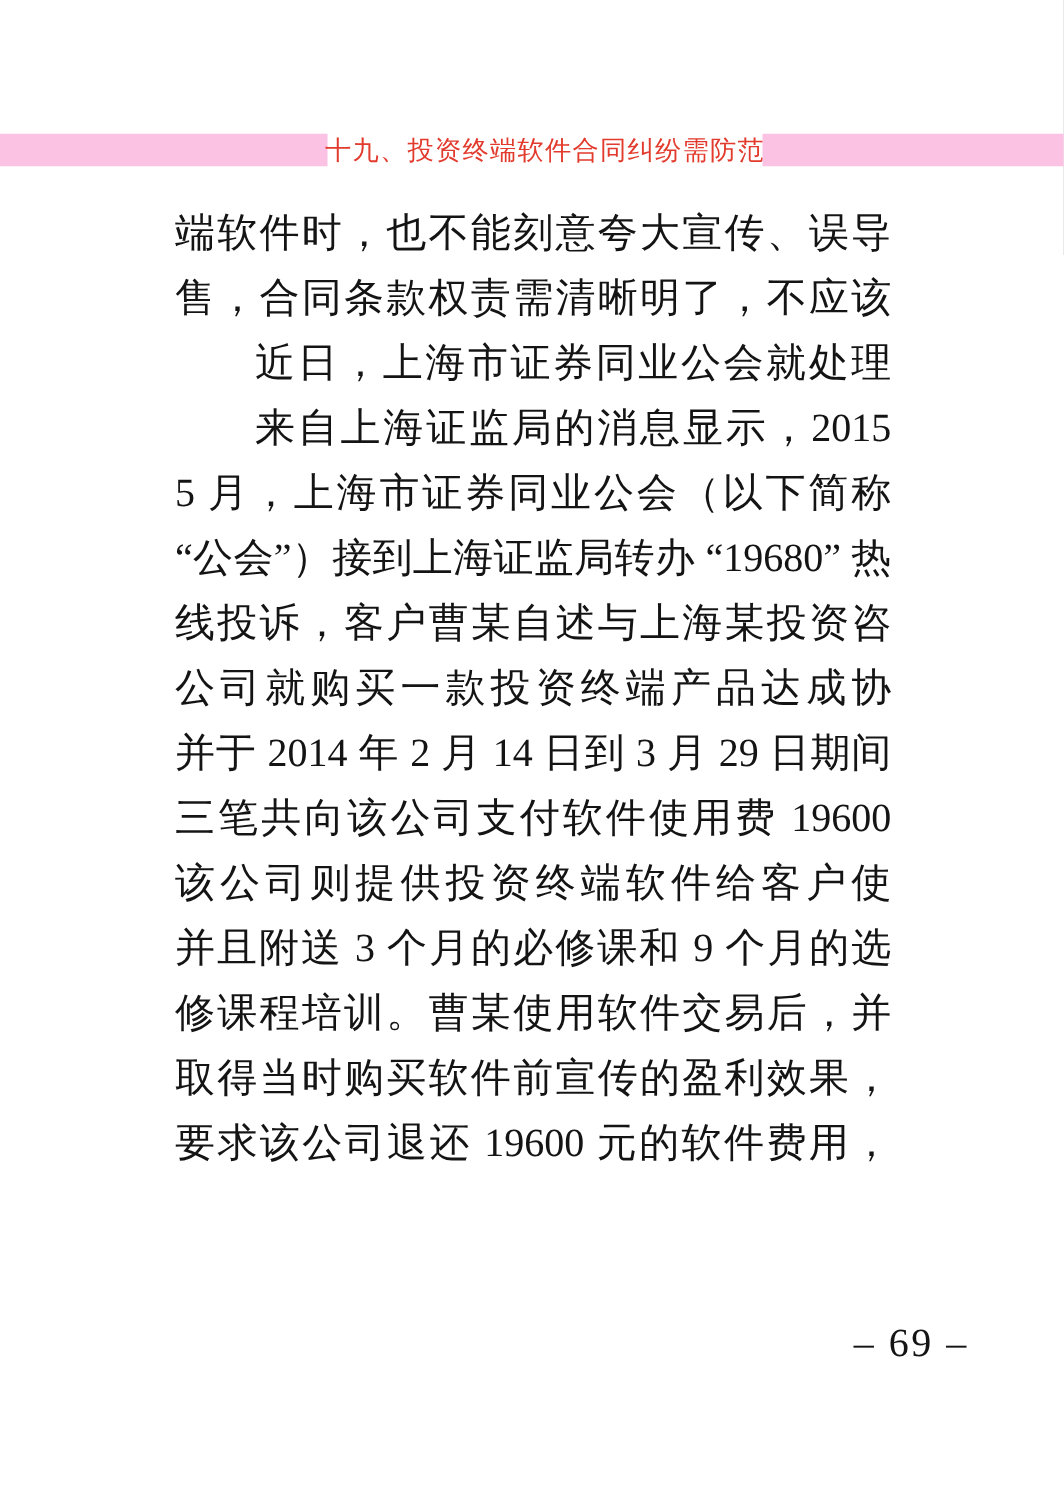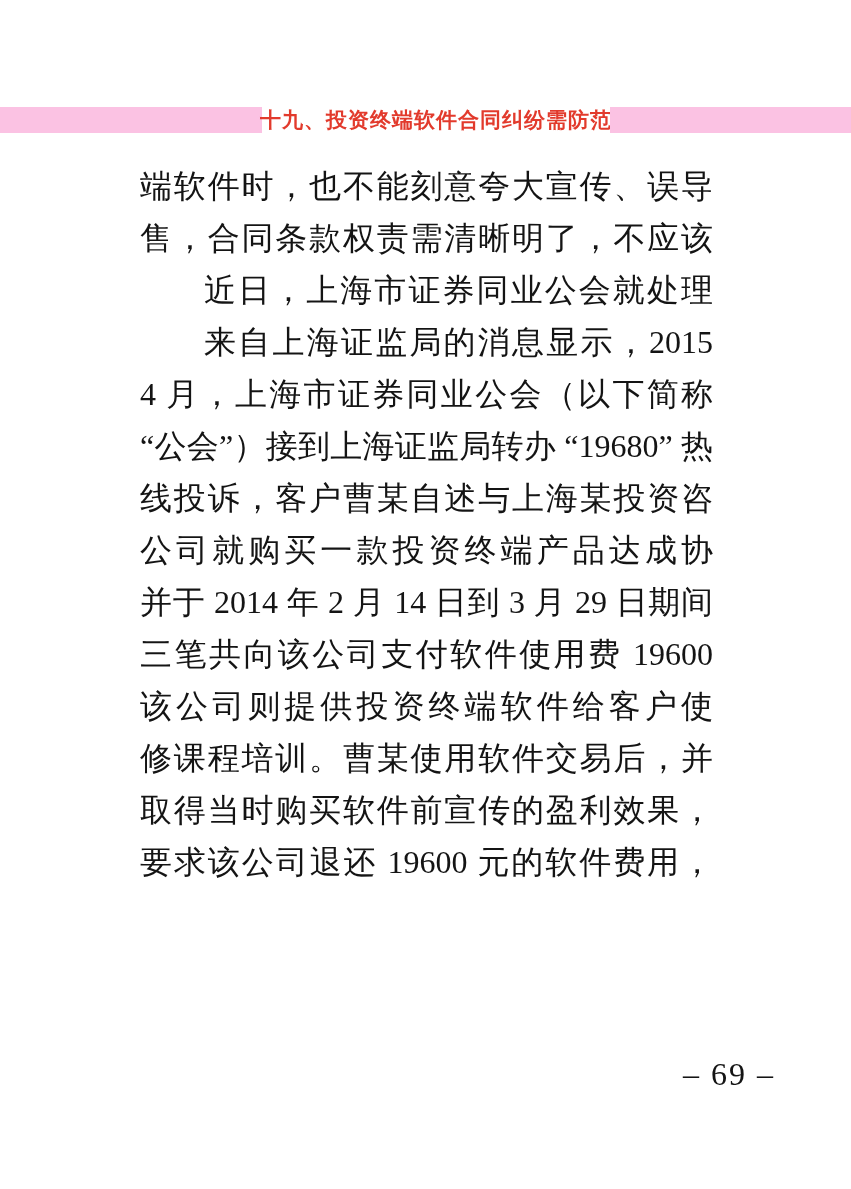--- a/index.html
+++ b/index.html
@@ -23,21 +23,21 @@
   .chapter-header{
     position:absolute;left:0;top:107px;width:851px;height:26px;
   }
   .band{position:absolute;top:0;height:26px;background:var(--band-pink);}
   .band-left{left:0;width:262px;}
   .band-right{left:610px;width:241px;}
   .chapter-title{
     position:absolute;left:262px;top:-2px;width:348px;height:30px;
     display:flex;align-items:center;justify-content:center;
     font-family:"Liberation Sans","DejaVu Sans",sans-serif;
-    font-weight:bold;
+    font-weight:normal;
     font-size:21px;
     letter-spacing:1px;
     color:var(--title-red);
     white-space:nowrap;
   }
   
   .body-text{
     position:absolute;left:140px;top:160px;width:573px;
   }
   .line{
@@ -68,27 +68,28 @@
     <div class="band band-left"></div>
     <div class="chapter-title">十九、投资终端软件合同纠纷需防范</div>
     <div class="band band-right"></div>
   </div>
 
   <div class="body-text">
     <div class="line">端软件时，也不能刻意夸大宣传、误导销</div>
     <div class="line">售，合同条款权责需清晰明了，不应该出</div>
     <div class="line indent">近日，上海市证券同业公会就处理了</div>
     <div class="line indent">来自上海证监局的消息显示，2015 年</div>
-    <div class="line">4 月，上海市证券同业公会（以下简称</div>
+    <div class="line">5 月，上海市证券同业公会（以下简称</div>
     <div class="line">“公会”）接到上海证监局转办 “19680” 热</div>
     <div class="line">线投诉，客户曹某自述与上海某投资咨询</div>
     <div class="line">公司就购买一款投资终端产品达成协议，</div>
     <div class="line">并于 2014 年 2 月 14 日到 3 月 29 日期间分</div>
     <div class="line">三笔共向该公司支付软件使用费 19600 元，</div>
     <div class="line">该公司则提供投资终端软件给客户使用，</div>
+    <div class="line">并且附送 3 个月的必修课和 9 个月的选</div>
     <div class="line">修课程培训。曹某使用软件交易后，并未</div>
     <div class="line">取得当时购买软件前宣传的盈利效果，故</div>
     <div class="line">要求该公司退还 19600 元的软件费用，</div>
   </div>
 
   <div class="page-number">– 69 –</div>
 
 </div>
 
 </body></html>

